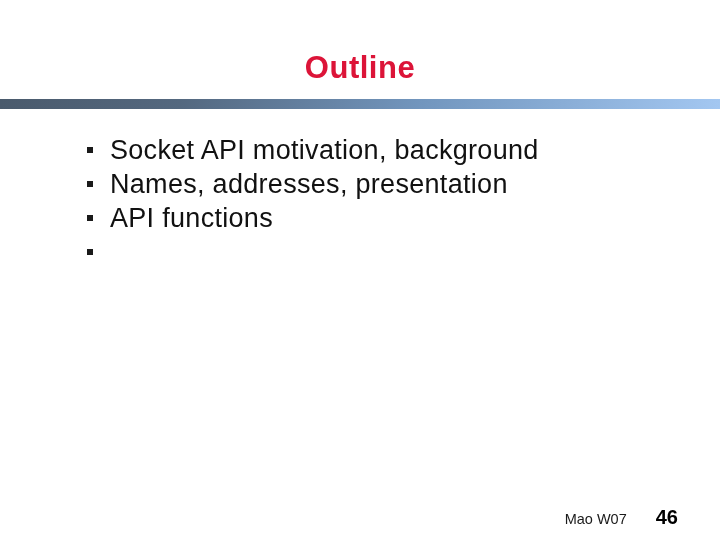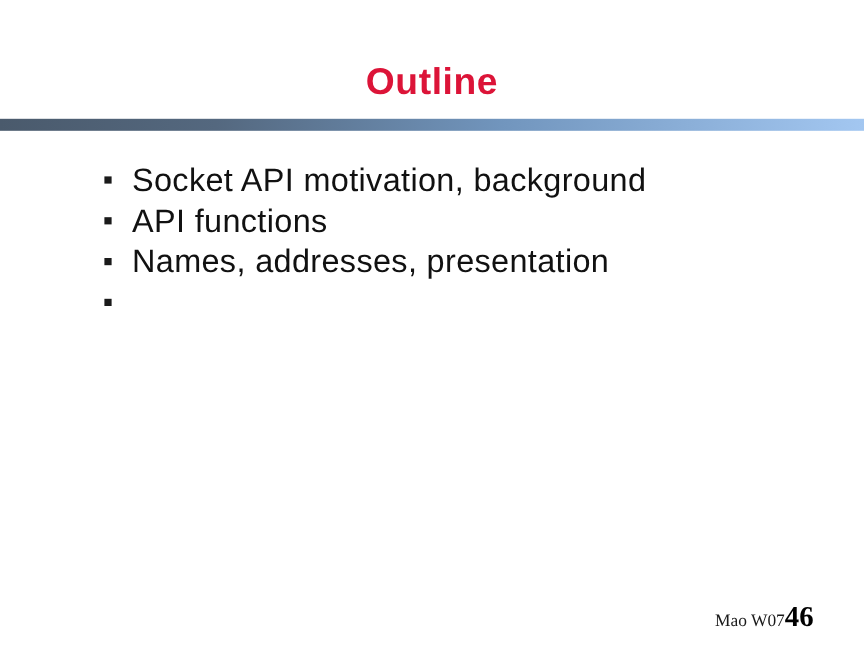--- a/index.html
+++ b/index.html
@@ -64,53 +64,53 @@
     width: 6px;
     height: 6px;
     background: #1a1a1a;
   }
   .footer {
     position: absolute;
     right: 42px;
     bottom: 11px;
     display: flex;
     align-items: baseline;
-    font-family: Liberation Serif, serif;
+    gap: 29px;
   }
   .footer-author {
     font-size: 14.5px;
     color: #1a1a1a;
   }
   .footer-page {
-    font-size: 24px;
+    font-size: 20px;
     font-weight: bold;
     color: #000000;
   }
 </style>
 </head>
 <body>
 
 <div class="slide">
 
   <h1 class="title">Outline</h1>
 
   <div class="bar"></div>
 
   <ul class="bullets">
     <li>
       <span class="bullet-sq"></span>
       <span>Socket API motivation, background</span>
     </li>
     <li>
       <span class="bullet-sq"></span>
-      <span>API functions</span>
+      <span>Names, addresses, presentation</span>
     </li>
     <li>
       <span class="bullet-sq"></span>
-      <span>Names, addresses, presentation</span>
+      <span>API functions</span>
     </li>
     <li>
       <span class="bullet-sq"></span>
     </li>
   </ul>
 
   <div class="footer">
     <span class="footer-author">Mao W07</span>
     <span class="footer-page">46</span>
   </div>

